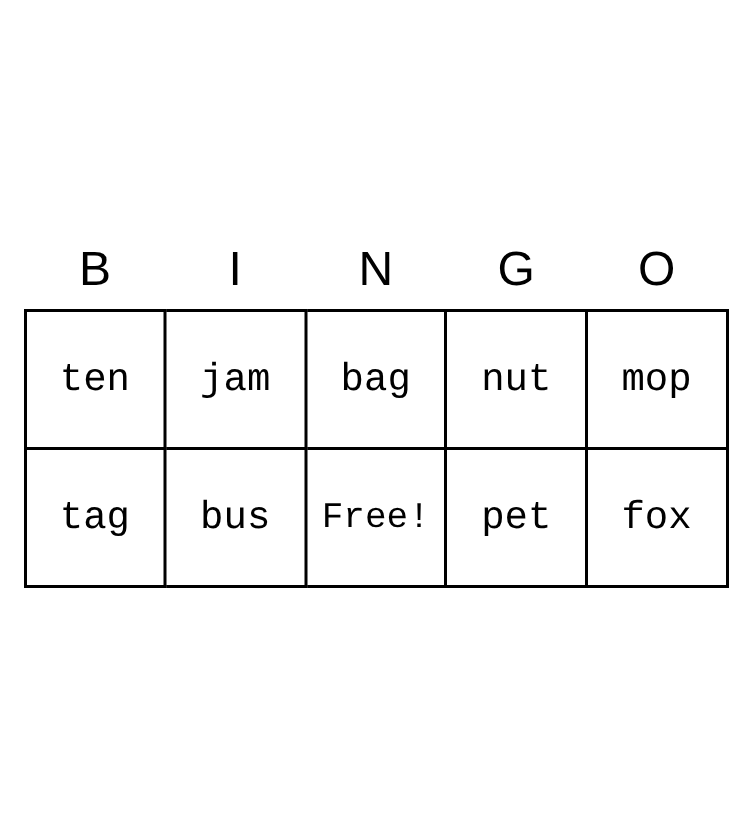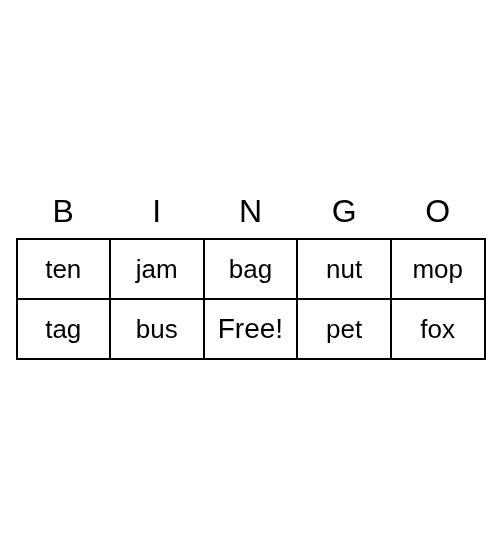--- a/index.html
+++ b/index.html
@@ -33,30 +33,31 @@
     .bingo-card thead th {
       font-size: 32px;
       font-weight: normal;
       width: 94px;
       height: 55px;
       border: none;
     }
 
     .bingo-card tbody td {
       width: 94px;
-      height: 60px;
+      height: 92px;
       font-size: 26px;
+      font-family: Liberation Mono, monospace;
     }
 
     .bingo-card tbody td.small-text {
       font-size: 12px;
     }
 
     .bingo-card tbody td.free-cell {
-      font-size: 28px;
+      font-size: 24px;
     }
   </style>
 </head>
 <body>
 
 <table class="bingo-card">
   <thead>
     <tr>
     <th>B</th>
         <th>I</th>

